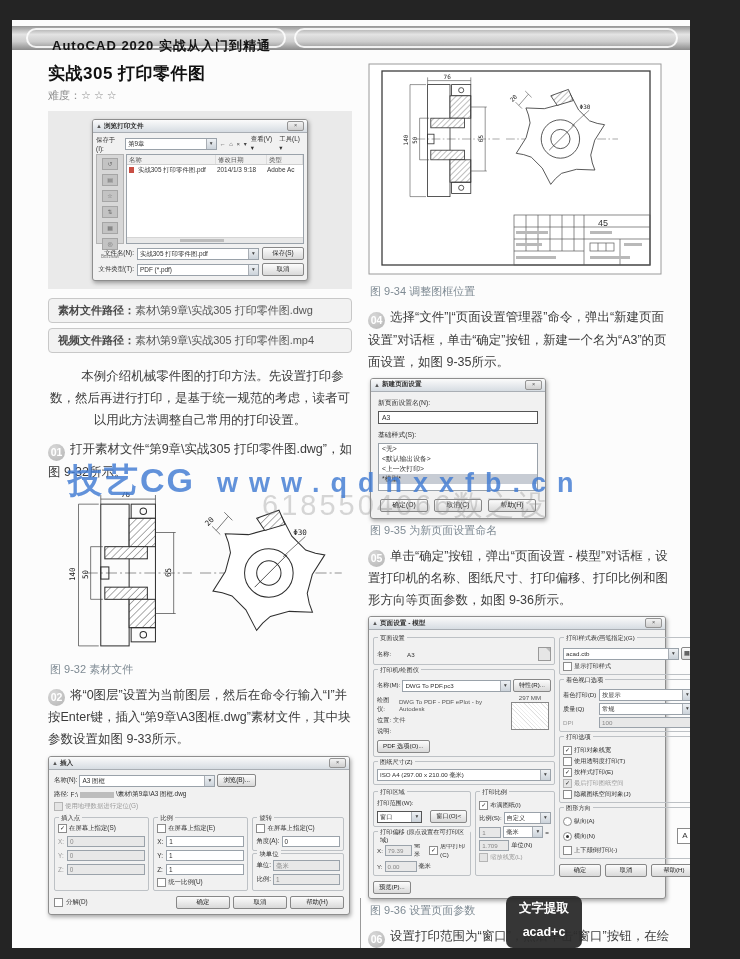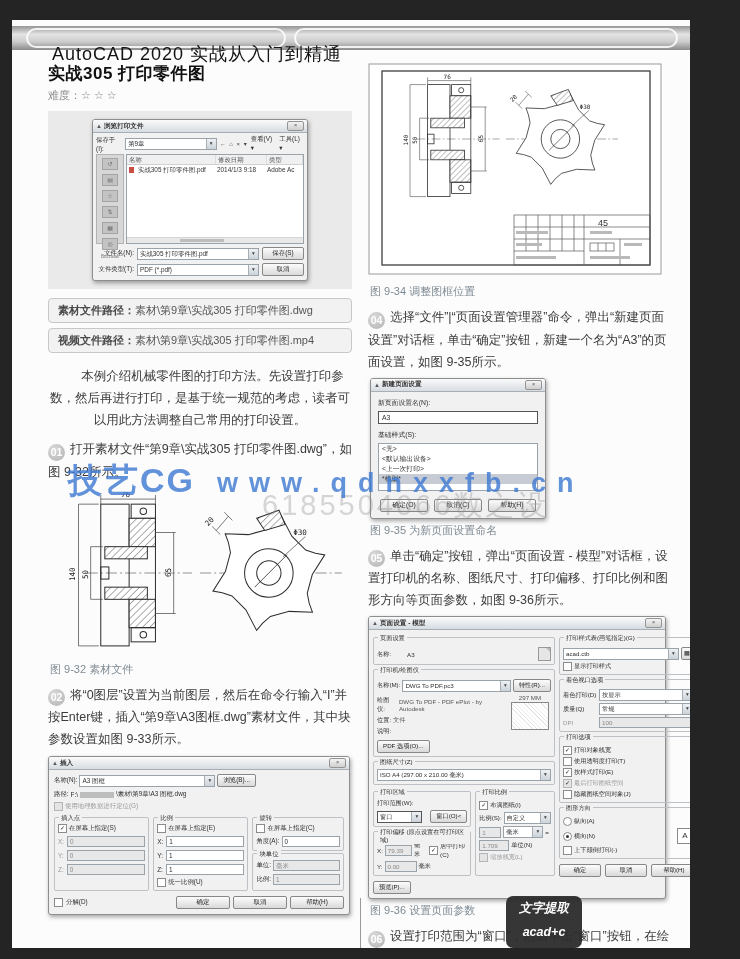--- a/index.html
+++ b/index.html
@@ -7,22 +7,22 @@
        font-family:"Liberation Sans","DejaVu Sans",sans-serif;}
   .page{position:absolute;left:12px;top:20px;width:678px;height:928px;
         background:#fcfcfc;overflow:hidden;}
   
   .header-band{position:absolute;left:0;right:0;top:6px;height:24px;
     background:linear-gradient(#969696,#e3e3e3 35%,#cdcdcd 65%,#8b8b8b);}
   .capsule{position:absolute;top:2px;bottom:2px;border:2px solid rgba(255,255,255,.85);
     border-radius:12px;}
   .capsule-left{left:14px;width:256px;}
   .capsule-right{left:282px;right:12px;}
-  .header-title{position:absolute;left:40px;top:16px;line-height:24px;
-    font-size:18px;font-weight:normal;color:#141414;letter-spacing:1px;}
+  .header-title{position:absolute;left:40px;top:8px;line-height:24px;
+    font-size:13px;font-weight:bold;color:#141414;letter-spacing:1px;}
   
   .col-left{position:absolute;left:36px;top:42px;width:304px;}
   .col-right{position:absolute;left:356px;top:40px;width:308px;}
   .col-divider{position:absolute;left:348px;top:878px;width:1px;height:62px;background:#9a9a9a;}
   .sec-title{font-size:17px;font-weight:bold;color:#101010;margin:0 0 3px 0;letter-spacing:.5px;}
   .difficulty{font-size:11px;color:#8d8d8d;margin:0 0 8px 0;}
   .body-text,.step{font-size:12.5px;line-height:22px;color:#3b3b3b;margin:0;}
   .intro{margin:12px 0 2px;text-indent:2em;text-align:center;}
   .step{margin:7px 0 5px;}
   .stepnum{display:inline-block;width:17px;height:17px;border-radius:50%;
@@ -137,21 +137,21 @@
     font-size:8px;line-height:13px;text-align:center;color:#333;margin-left:auto;}
   
   .wm-blue{position:absolute;left:56px;top:438px;z-index:60;white-space:nowrap;
     color:rgba(64,122,210,.82);font-weight:bold;pointer-events:none;}
   .wm-blue .brand{font-size:34px;letter-spacing:2px;}
   .wm-blue .url{font-size:27px;letter-spacing:11px;margin-left:22px;}
   .wm-gray{position:absolute;left:250px;top:466px;z-index:55;font-size:29px;
     color:rgba(140,140,140,.35);letter-spacing:3px;pointer-events:none;white-space:nowrap;}
   .badge{position:absolute;left:494px;top:876px;width:76px;height:52px;z-index:70;
     background:rgba(43,43,43,.95);border-radius:7px;color:#fff;text-align:center;
-    font-size:12.5px;font-weight:bold;line-height:24px;font-style:italic;}
+    font-size:12.5px;font-weight:bold;line-height:24px;}
 </style>
 </head>
 <body>
 
 <svg width="0" height="0" style="position:absolute" aria-hidden="true">
   <defs>
     <pattern id="hch" patternUnits="userSpaceOnUse" width="5" height="5" patternTransform="rotate(45)">
       <rect width="5" height="5" fill="#fff"></rect>
       <line x1="0" y1="0" x2="0" y2="5" stroke="#6a6a6a" stroke-width="1.1"></line>
     </pattern>

